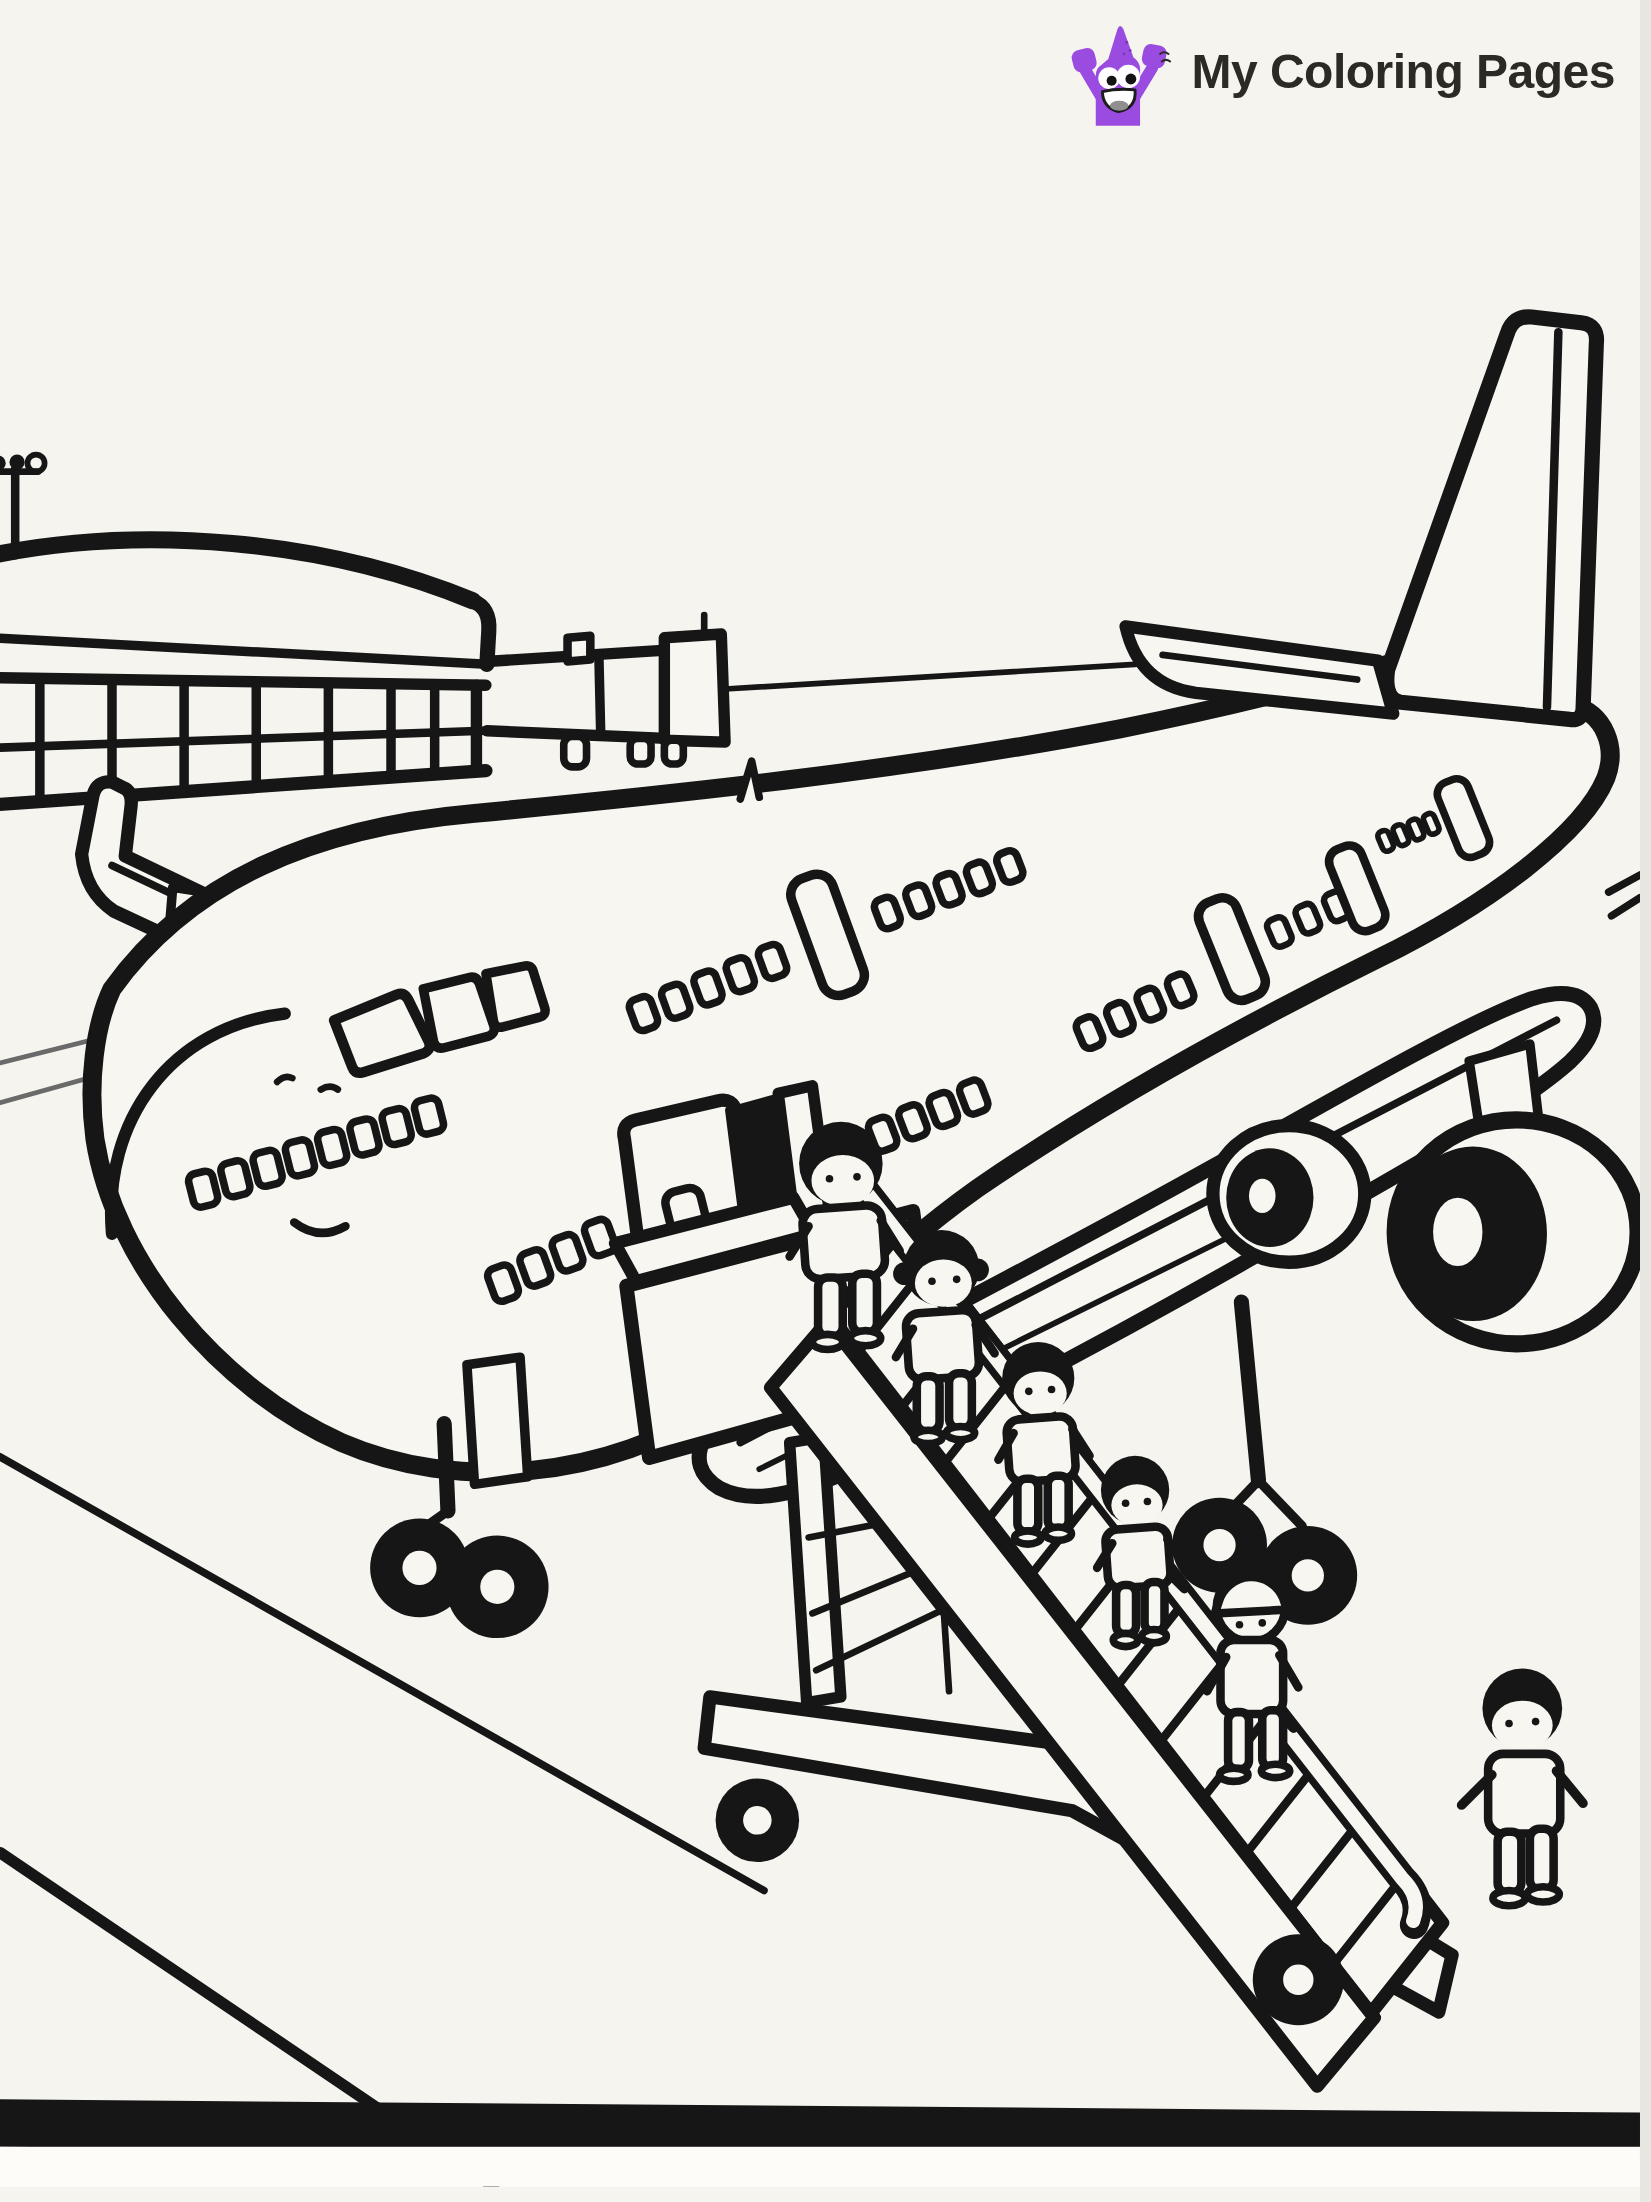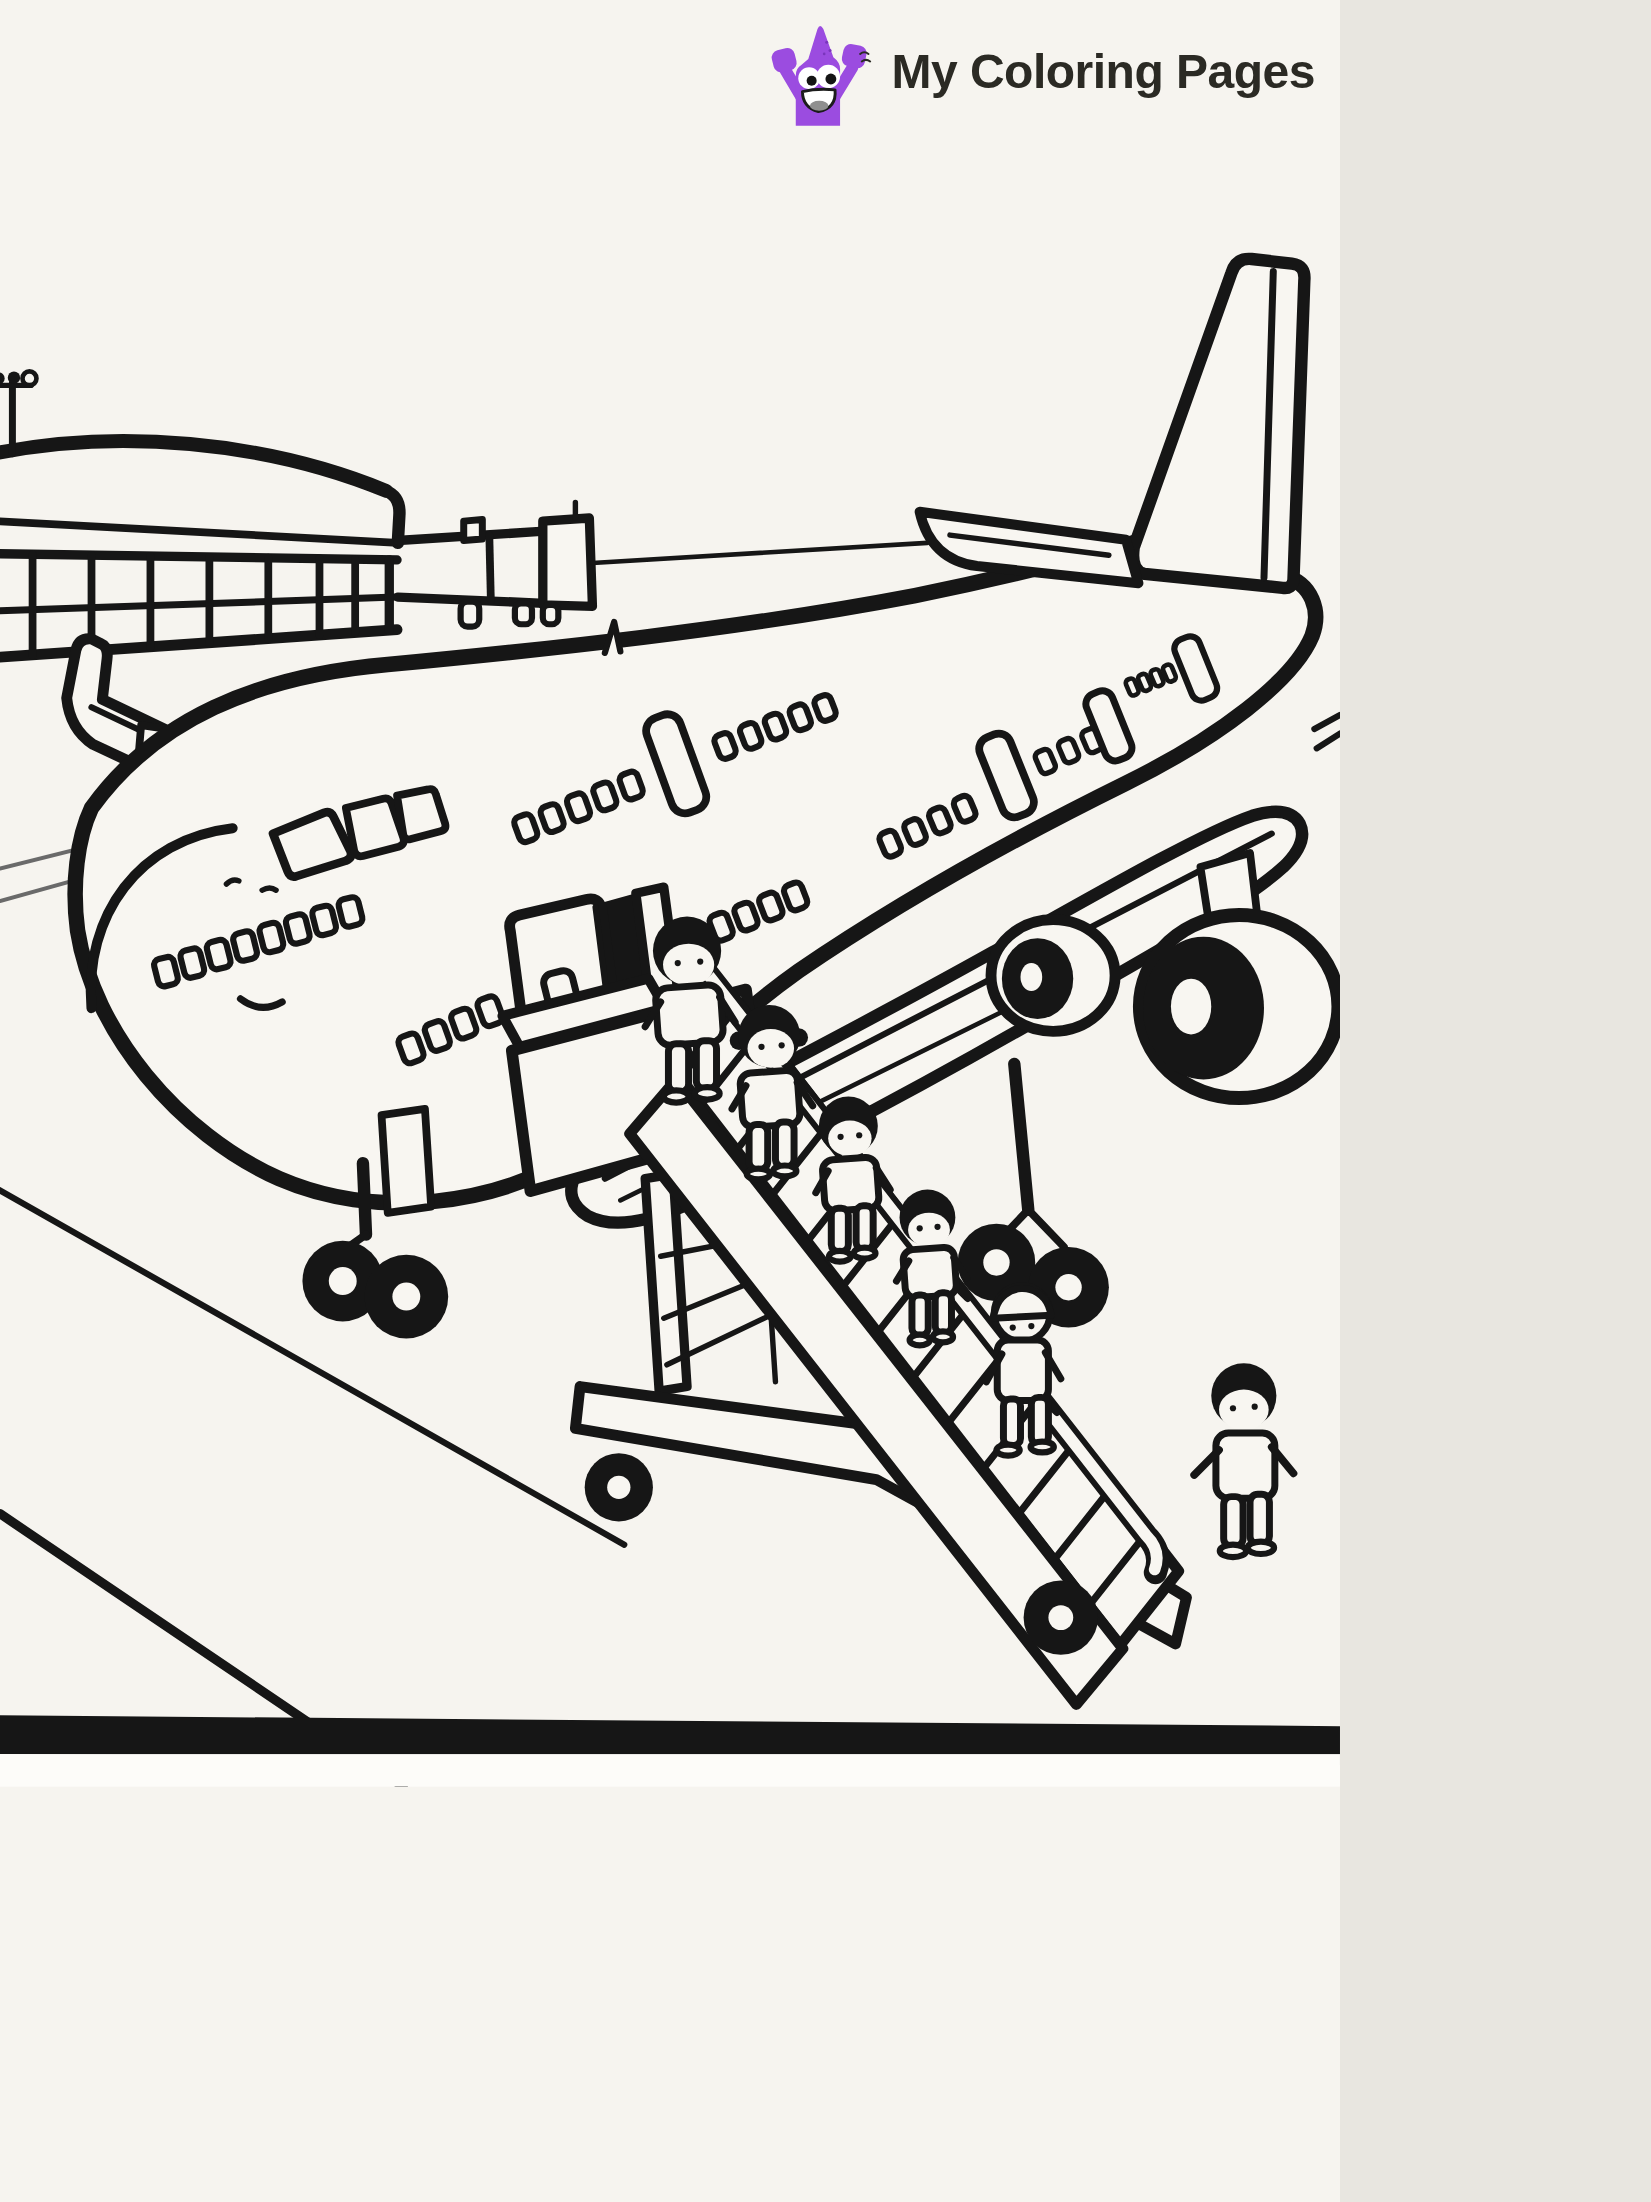--- a/index.html
+++ b/index.html
@@ -7,21 +7,21 @@
     --paper-light:#f8f6f1;
     --line:#161616;
     --brand-purple:#9b4ce0;
     --brand-purple-dark:#7a35bc;
     --brand-text:#2b2a24;
     --tongue-gray:#8f8f8f;
     --thin-line:#6a6a6a;
   }
   html,body{margin:0;padding:0;background:#e8e6e0;}
   .page{
-    position:relative;width:1340px;height:2202px;
+    position:relative;width:1640px;height:2202px;
     background:var(--paper);overflow:hidden;
     font-family:"Liberation Sans", sans-serif;
   }
   .scene{position:absolute;inset:0;display:block;}
   .brand{
     position:absolute;top:17px;right:25px;
     display:flex;align-items:center;gap:15.3px;z-index:5;
   }
   .brand-name{
     font-size:48px;font-weight:bold;letter-spacing:-0.5px;

